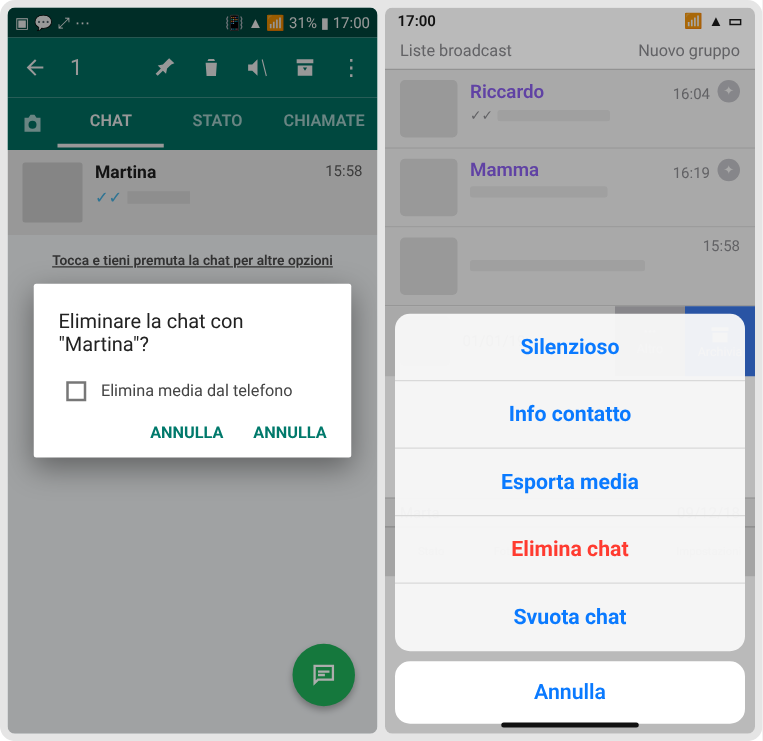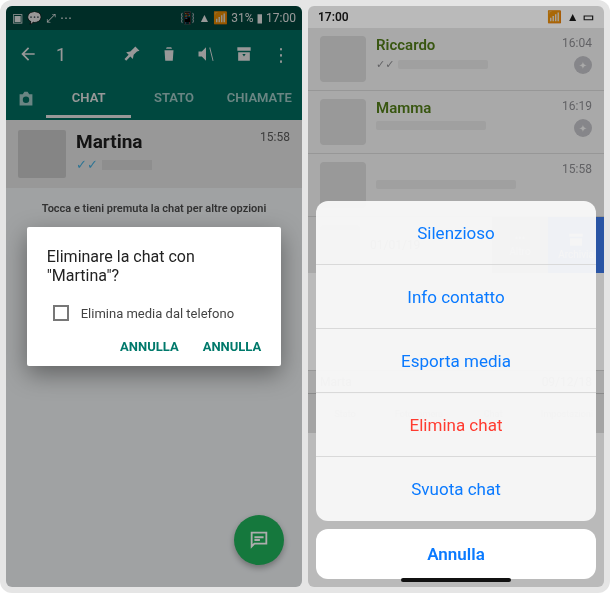--- a/index.html
+++ b/index.html
@@ -13,60 +13,60 @@
   .a-status .left { display: flex; gap: 4px; }
   .a-status .right { margin-left: auto; display: flex; gap: 3px; align-items: center; }
   .a-toolbar { height: 48px; background: #00796b; color: #fff; display: flex; align-items: center; gap: 18px; padding: 0 12px; }
   .a-tabs { height: 42px; background: #00796b; color: #cde; display: flex; align-items: center; font-size: 13px; font-weight: 600; }
   .a-tabs .cam { width: 40px; display: flex; justify-content: center; }
   .a-tabs .tab { flex: 1; text-align: center; padding: 10px 0; border-bottom: 3px solid transparent; color: #b2dfdb; }
   .a-tabs .tab.active { border-bottom-color: #fff; color: #fff; }
   .a-chatrow { background: #fff; padding: 10px 12px; display: flex; gap: 10px; align-items: flex-start; }
   .a-avatar { width: 48px; height: 48px; background: #e0e0e0; border-radius: 2px; }
   .a-chatinfo { flex: 1; }
-  .a-name { font-weight: 700; font-size: 19px; color: #222; }
+  .a-name { font-weight: 700; font-size: 14px; color: #222; }
   .a-msg { display: flex; align-items: center; gap: 4px; margin-top: 4px; }
   .a-msg .ticks { color: #4fc3f7; font-size: 13px; }
   .a-msg .prev { display: inline-block; width: 50px; height: 10px; background: #eee; }
   .a-time { color: #666; font-size: 12px; }
-  .a-hint { text-align: center; color: #555; font-size: 11px; font-weight: 600; padding: 14px 8px; }
+  .a-hint { text-align: center; color: #555; font-size: 11px; font-weight: 600; padding: 14px 8px; text-decoration: underline; }
   .a-fab { position: absolute; right: 18px; bottom: 22px; width: 50px; height: 50px; border-radius: 50%; background: #20b15a; color: #fff; display: flex; align-items: center; justify-content: center; box-shadow: 0 3px 6px rgba(0,0,0,.3); }
   .a-scrim { position: absolute; inset: 0; background: rgba(0,0,0,.32); display: flex; align-items: center; justify-content: center; }
   .a-dialog { width: 86%; background: #fff; border-radius: 2px; padding: 20px 20px 12px; box-shadow: 0 8px 24px rgba(0,0,0,.4); }
   .a-d-title { font-size: 16px; color: #222; margin-bottom: 20px; }
   .a-d-check { display: flex; align-items: center; gap: 12px; font-size: 13px; color: #444; margin-bottom: 18px; padding-left: 6px; }
   .a-d-check .box { width: 16px; height: 16px; border: 2px solid #777; }
   .a-d-actions { display: flex; justify-content: flex-end; gap: 24px; font-weight: 700; font-size: 13px; color: #00796b; }
 
   
   .ios { background: #f7f7f7; }
   .i-status { height: 22px; display: flex; align-items: center; justify-content: space-between; padding: 0 10px; font-size: 12px; color: #111; font-weight: 600; }
   .i-navbar { height: 38px; display: flex; align-items: center; justify-content: space-between; padding: 0 12px; font-size: 15px; color: #8e8e93; }
   .i-navbar .ttl { color: #111; font-weight: 700; }
   .i-sub { height: 28px; display: flex; align-items: center; justify-content: space-between; padding: 0 12px; font-size: 13px; color: #8e8e93; border-bottom: .5px solid #d9d9d9; }
   .i-row { display: flex; align-items: flex-start; gap: 10px; padding: 8px 12px; border-bottom: .5px solid #e2e2e2; background: #fff; }
   .i-av { width: 46px; height: 46px; background: #e4e4e4; border-radius: 4px; }
   .i-info { flex: 1; }
-  .i-name { color: #4d7c0f; font-weight: 600; font-size: 15px; }
+  .i-name { color: #8b5cf6; font-weight: 600; font-size: 15px; }
   .i-prev { margin-top: 4px; display: flex; align-items: center; gap: 4px; }
   .i-prev .tk { color: #8e8e93; font-size: 11px; }
   .i-prev .bar { display: inline-block; height: 9px; background: #f0f0f0; border-radius: 2px; }
-  .i-right { display: flex; flex-direction: column; align-items: flex-end; gap: 6px; }
+  .i-right { display: flex; flex-direction: row; align-items: flex-end; gap: 6px; }
   .i-time { color: #8e8e93; font-size: 12px; }
   .i-pin { width: 18px; height: 18px; background: #c7c7cc; border-radius: 50%; display: flex; align-items: center; justify-content: center; color: #fff; font-size: 10px; }
   .i-swipe { display: flex; height: 56px; }
   .i-swipe .dt { flex: 1; background: #fff; display: flex; align-items: center; padding-left: 12px; gap: 10px; }
   .i-swipe .dt .d { color: #8e8e93; font-size: 12px; }
   .i-sw-btn { width: 56px; display: flex; flex-direction: column; align-items: center; justify-content: center; color: #fff; font-size: 10px; gap: 2px; }
   .i-sw-alt { background: #c8c7cd; }
   .i-sw-arch { background: #3478f6; }
 
   .i-as-scrim { position: absolute; inset: 0; background: rgba(30,30,30,.28); display: flex; flex-direction: column; justify-content: flex-end; padding: 8px; }
   .i-as-group { background: rgba(248,248,248,.96); border-radius: 12px; overflow: hidden; margin-bottom: 8px; }
-  .i-as-item { height: 64px; display: flex; align-items: center; justify-content: center; font-size: 17px; color: #0a7aff; border-bottom: .5px solid #d9d9d9; }
+  .i-as-item { height: 54px; display: flex; align-items: center; justify-content: center; font-size: 17px; color: #0a7aff; border-bottom: .5px solid #d9d9d9; font-weight: bold; }
   .i-as-item:last-child { border-bottom: none; }
   .i-as-item.destructive { color: #ff3b30; }
   .i-as-cancel { background: #fff; border-radius: 12px; height: 50px; display: flex; align-items: center; justify-content: center; font-size: 17px; font-weight: 600; color: #0a7aff; }
   .i-tabbar { position: absolute; bottom: 0; left: 0; right: 0; height: 40px; background: #f7f7f7; border-top: .5px solid #ccc; display: flex; }
   .i-tabbar div { flex: 1; display: flex; align-items: center; justify-content: center; font-size: 9px; color: #bdbdbd; }
   .i-home { position: absolute; bottom: 5px; left: 50%; transform: translateX(-50%); width: 110px; height: 4px; background: #111; border-radius: 3px; }
 
   .dim { filter: brightness(.88); }
   svg { display: block; }
 </style>
@@ -175,20 +175,24 @@
   <div class="phone ios">
     <div class="dim">
       <div class="i-status">
         <span>17:00</span>
         <span style="display:flex;gap:4px;align-items:center">
           <span>📶</span>
           <span>▲</span>
           <span>▭</span>
         </span>
       </div>
+      <div class="i-sub">
+        <span>Liste broadcast</span>
+        <span>Nuovo gruppo</span>
+      </div>
 
       <div class="i-row">
         <div class="i-av"></div>
         <div class="i-info">
           <div class="i-name">Riccardo</div>
           <div class="i-prev">
               <span class="tk">✓✓</span>
               <span class="bar" style="width:90px"></span>
             </div>
         </div>

